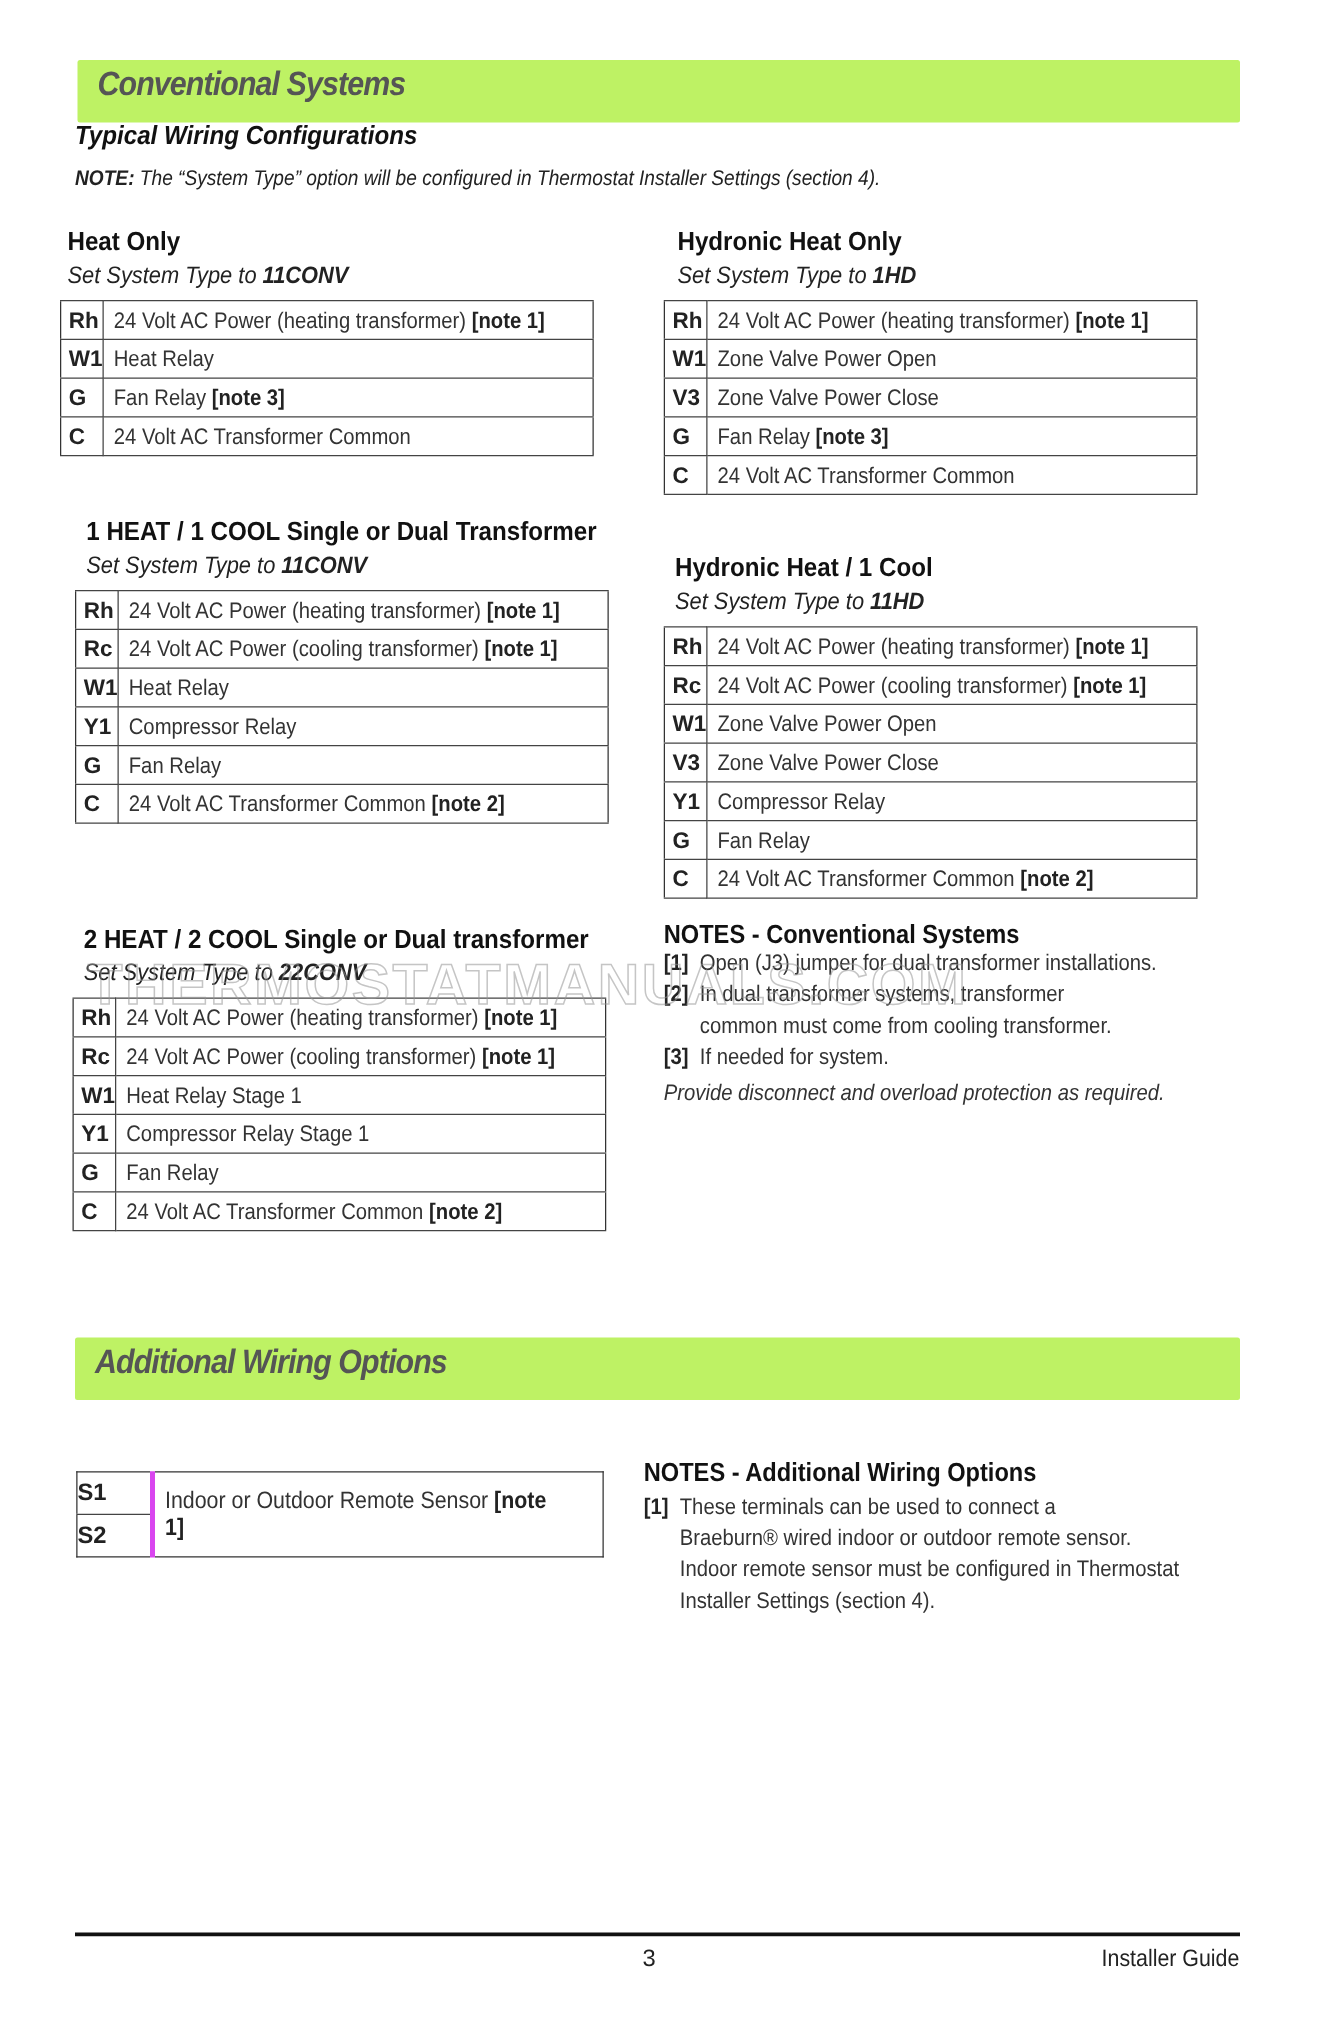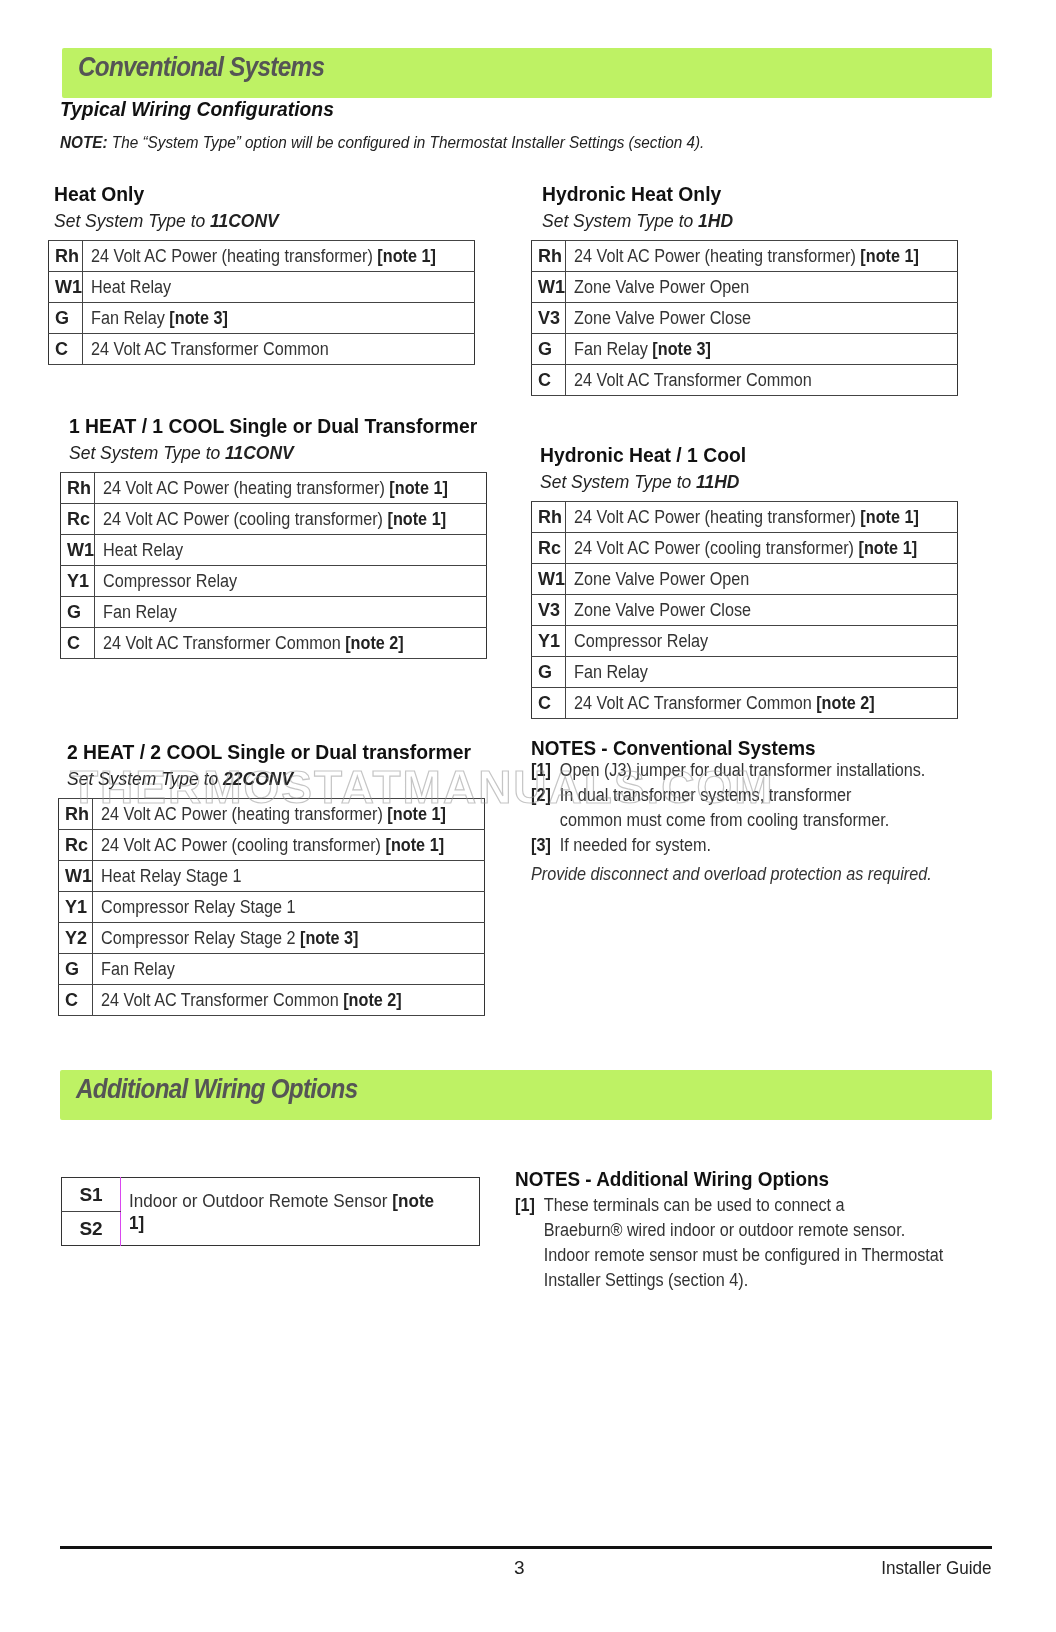--- a/index.html
+++ b/index.html
@@ -65,22 +65,22 @@
     position: absolute; left: 70px; top: 760px; font-size: 46px; font-weight: bold;
     color: transparent; -webkit-text-stroke: 1.2px rgba(150,150,150,0.55);
     letter-spacing: 2px; white-space: nowrap; pointer-events: none;
   }
   .footer-rule { position: absolute; left: 60px; top: 1546px; width: 932px; height: 3px; background: #111; }
   .page-num { position: absolute; left: 514px; top: 1557px; font-size: 19px; color: #222; }
   .guide { position: absolute; right: 64px; top: 1557px; font-size: 19px; color: #222;
     transform: scaleX(0.9); transform-origin: right center; }
   table.sensor { border-collapse: collapse; border: 1.5px solid #333; }
   table.sensor td { font-size: 19px; padding: 0; }
-  table.sensor td.term { width: 58px; height: 33px; text-align: center; font-weight: bold;
-    border-right: 1px solid #d946ef; border-bottom: 1px solid #444; color: #222; }
+  table.sensor td.term { width: 58px; height: 33px; font-weight: bold;
+    border-right: 4px solid #d946ef; border-bottom: 1px solid #444; color: #222; }
   table.sensor tr:last-child td.term { border-bottom: none; }
   table.sensor td.desc { padding-left: 8px; width: 350px; color: #333; }
 </style>
 </head>
 <body>
 
 <div class="banner" style="top:48px;">
   <span>Conventional Systems</span>
 </div>
 
@@ -228,24 +228,20 @@
           <td class="term">Rc</td>
           <td class="desc"><span class="desc-inner"><span>24 Volt AC Power (cooling transformer)</span> <b>[note 1]</b></span></td>
         </tr>
         <tr>
           <td class="term">W1</td>
           <td class="desc"><span class="desc-inner"><span>Heat Relay Stage 1</span></span></td>
         </tr>
         <tr>
           <td class="term">Y1</td>
           <td class="desc"><span class="desc-inner"><span>Compressor Relay Stage 1</span></span></td>
-        </tr>
-        <tr>
-          <td class="term">Y2</td>
-          <td class="desc"><span class="desc-inner"><span>Compressor Relay Stage 2</span> <b>[note 3]</b></span></td>
         </tr>
         <tr>
           <td class="term">G</td>
           <td class="desc"><span class="desc-inner"><span>Fan Relay</span></span></td>
         </tr>
         <tr>
           <td class="term">C</td>
           <td class="desc"><span class="desc-inner"><span>24 Volt AC Transformer Common</span> <b>[note 2]</b></span></td>
         </tr>
       </tbody>

